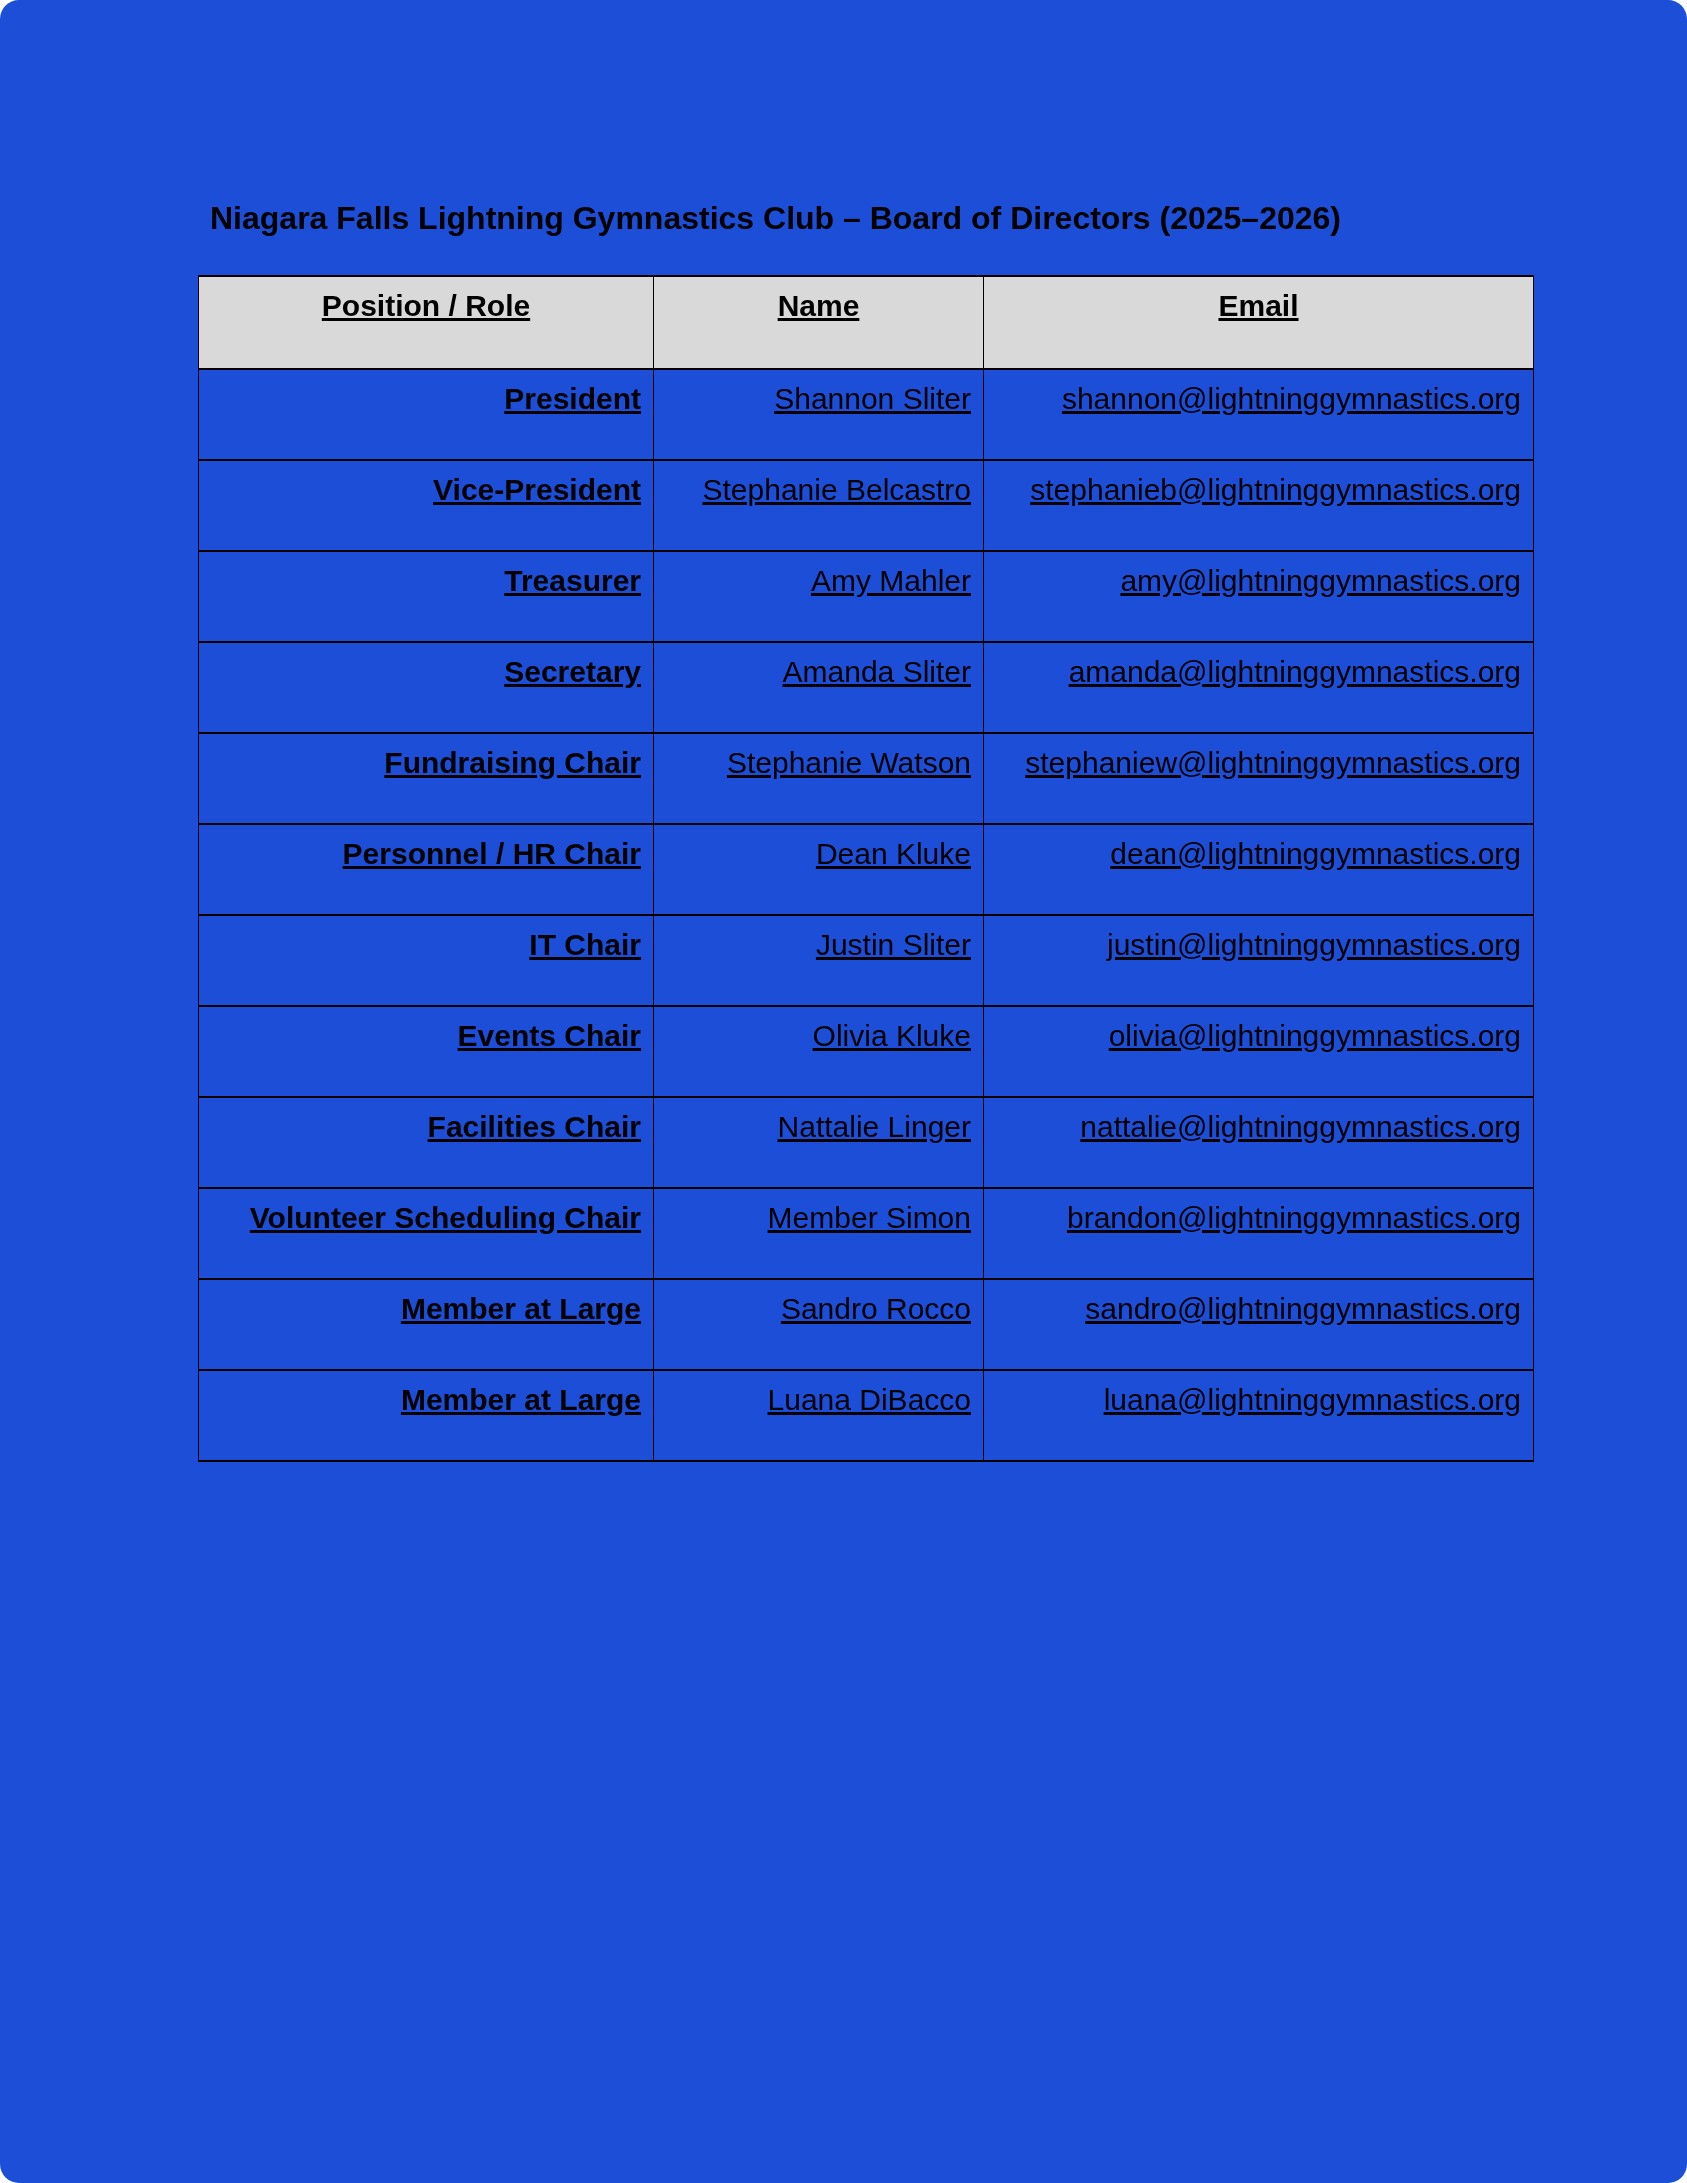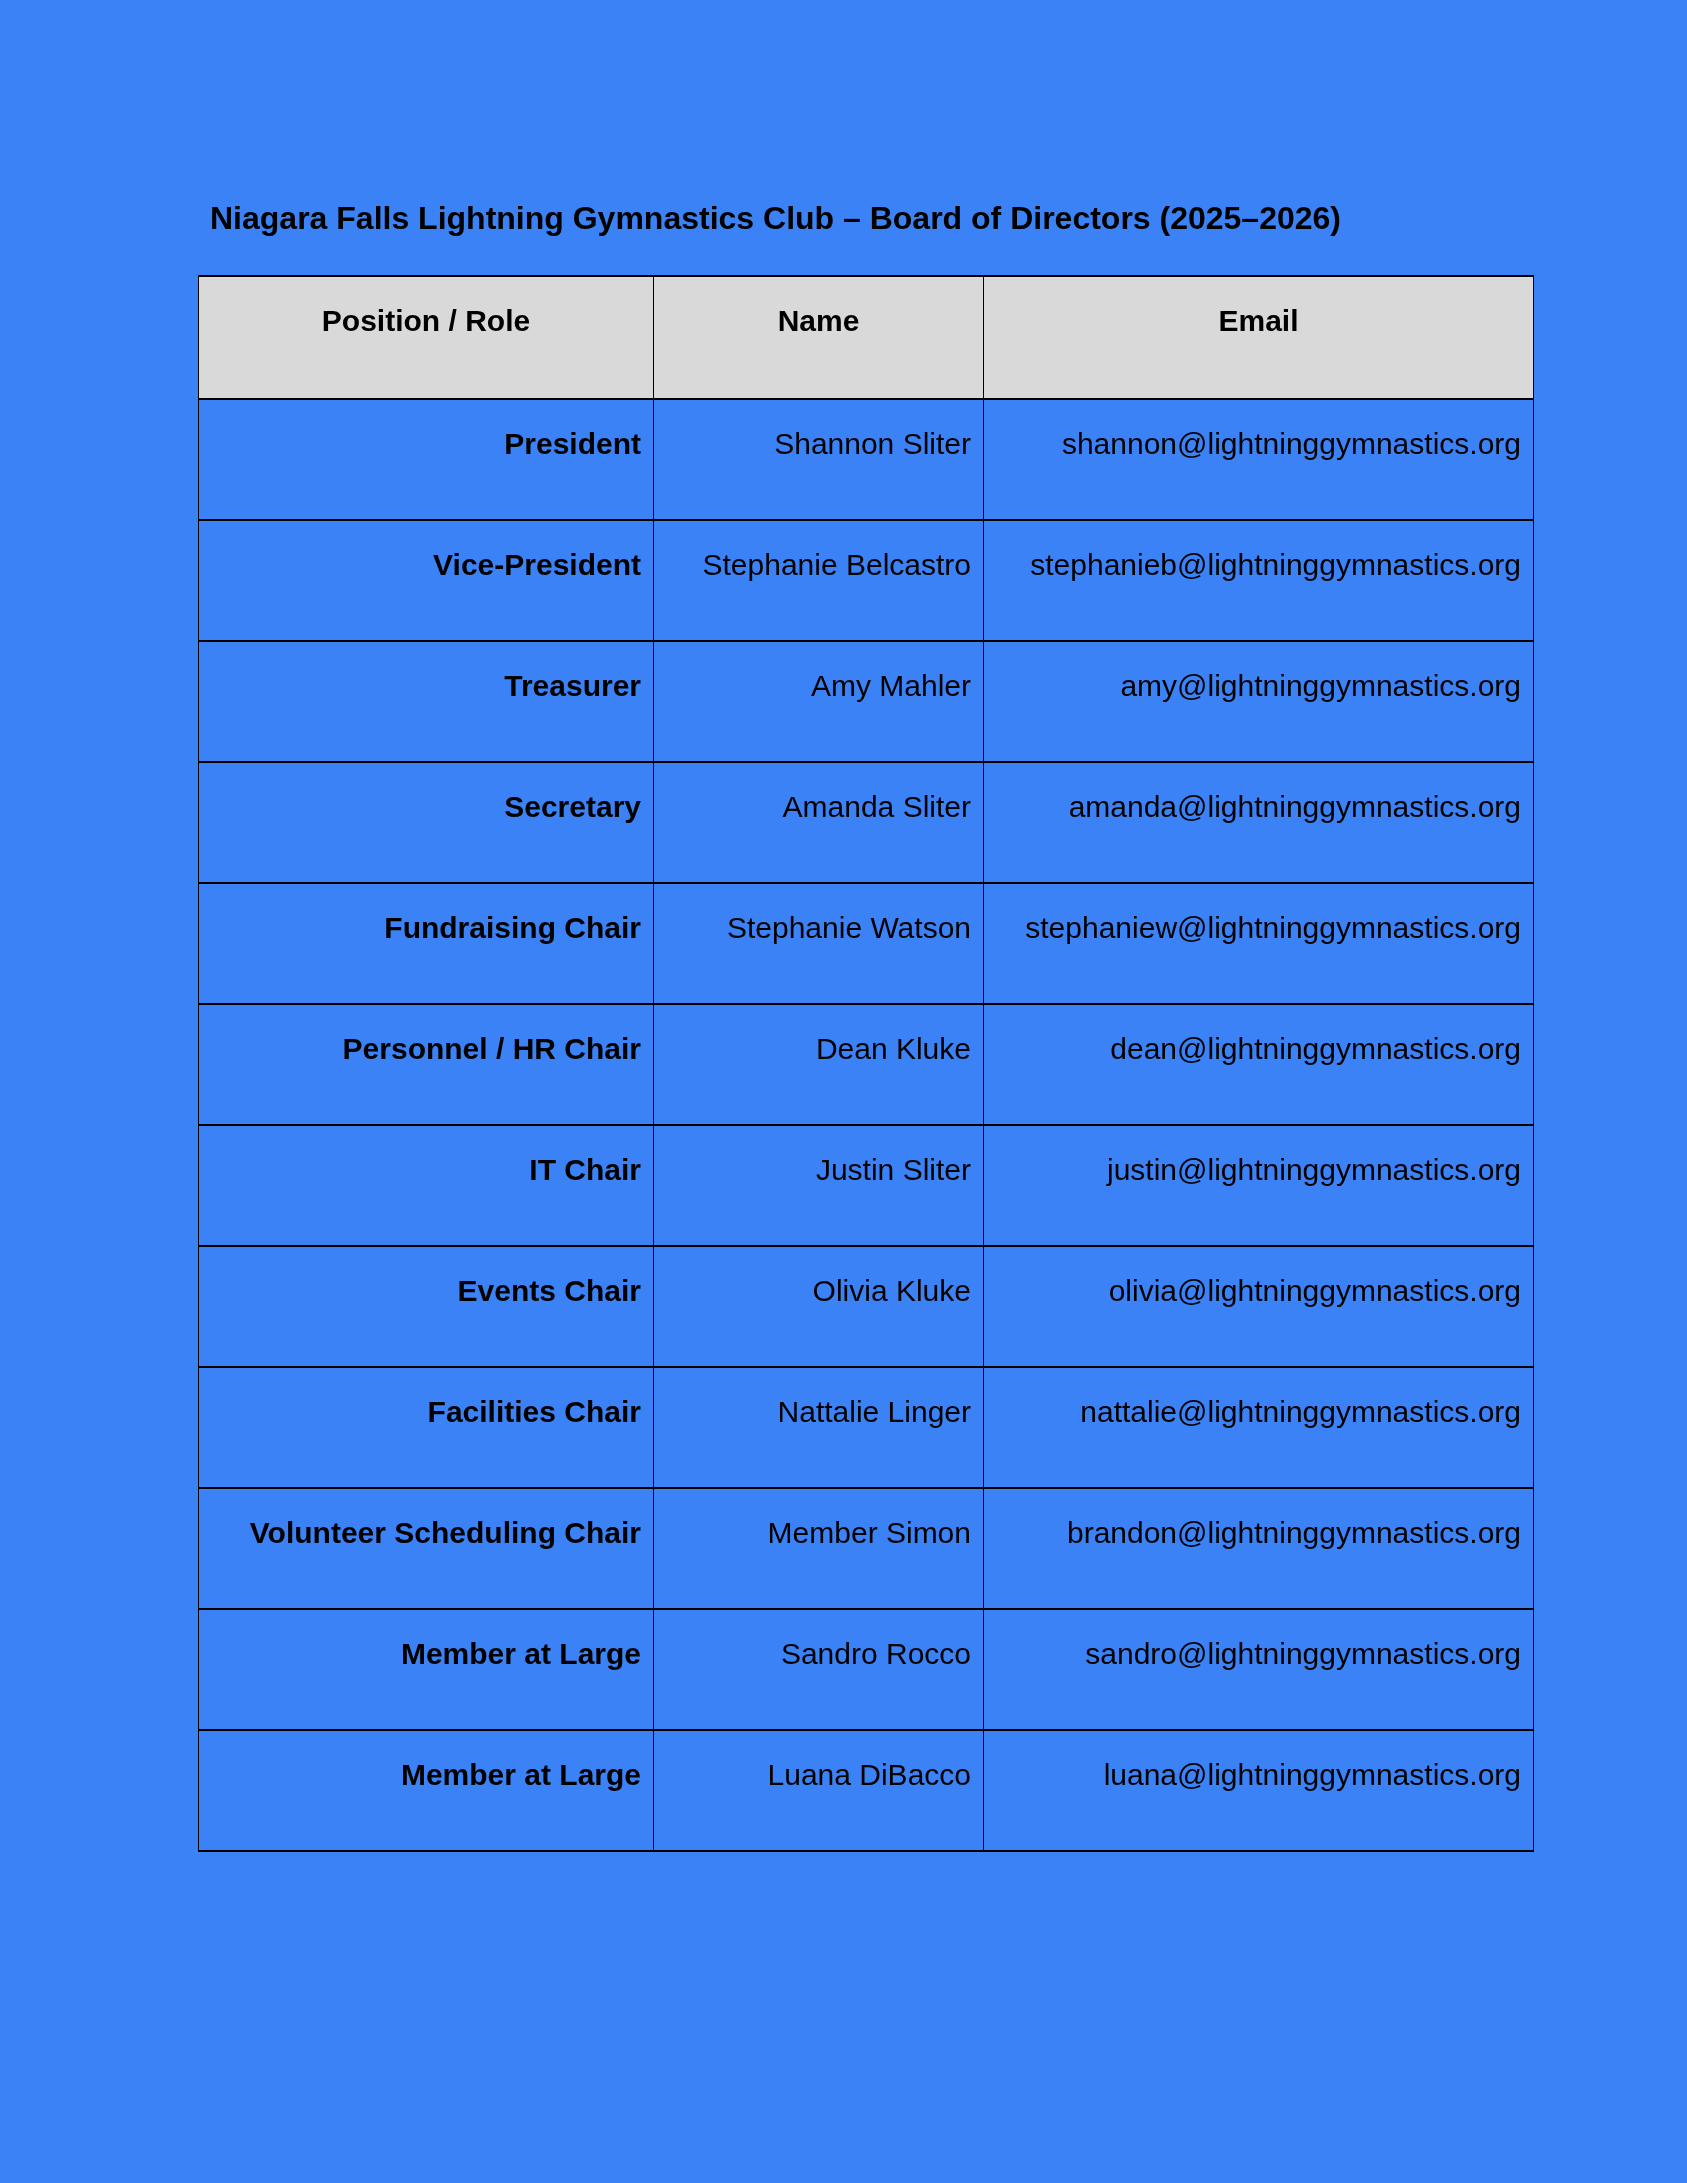--- a/index.html
+++ b/index.html
@@ -10,21 +10,22 @@
   body {
     width: 1687px;
     height: 2183px;
     position: relative;
     font-family: "Liberation Sans", "DejaVu Sans", sans-serif;
     color: #000000;
   }
   .page {
     position: absolute;
     inset: 0;
-    background: #3b82f6;
+    background: #1d4ed8;
+    border-radius: 19px;
   }
   .doc-title {
     position: absolute;
     left: 210px;
     top: 200px;
     margin: 0;
     font-size: 32px;
     font-weight: bold;
     letter-spacing: 0;
     white-space: nowrap;
@@ -42,23 +43,24 @@
   .board-table col.c-name     { width: 330px; }
   .board-table col.c-email    { width: 550px; }
 
   .board-table th,
   .board-table td {
     border-top: 2.6px solid #000;
     border-bottom: 2.6px solid #000;
     border-left: 1.3px solid #000;
     border-right: 1.3px solid #000;
     vertical-align: top;
-    padding: 26px 12px;
+    padding: 11px 12px;
     line-height: 1.2;
     overflow: hidden;
+    text-decoration: underline;
   }
   .board-table th {
     height: 69px;
     background: #d9d9d9;
     font-weight: bold;
     text-align: center;
   }
   .board-table td {
     height: 67px;
     text-align: right;

